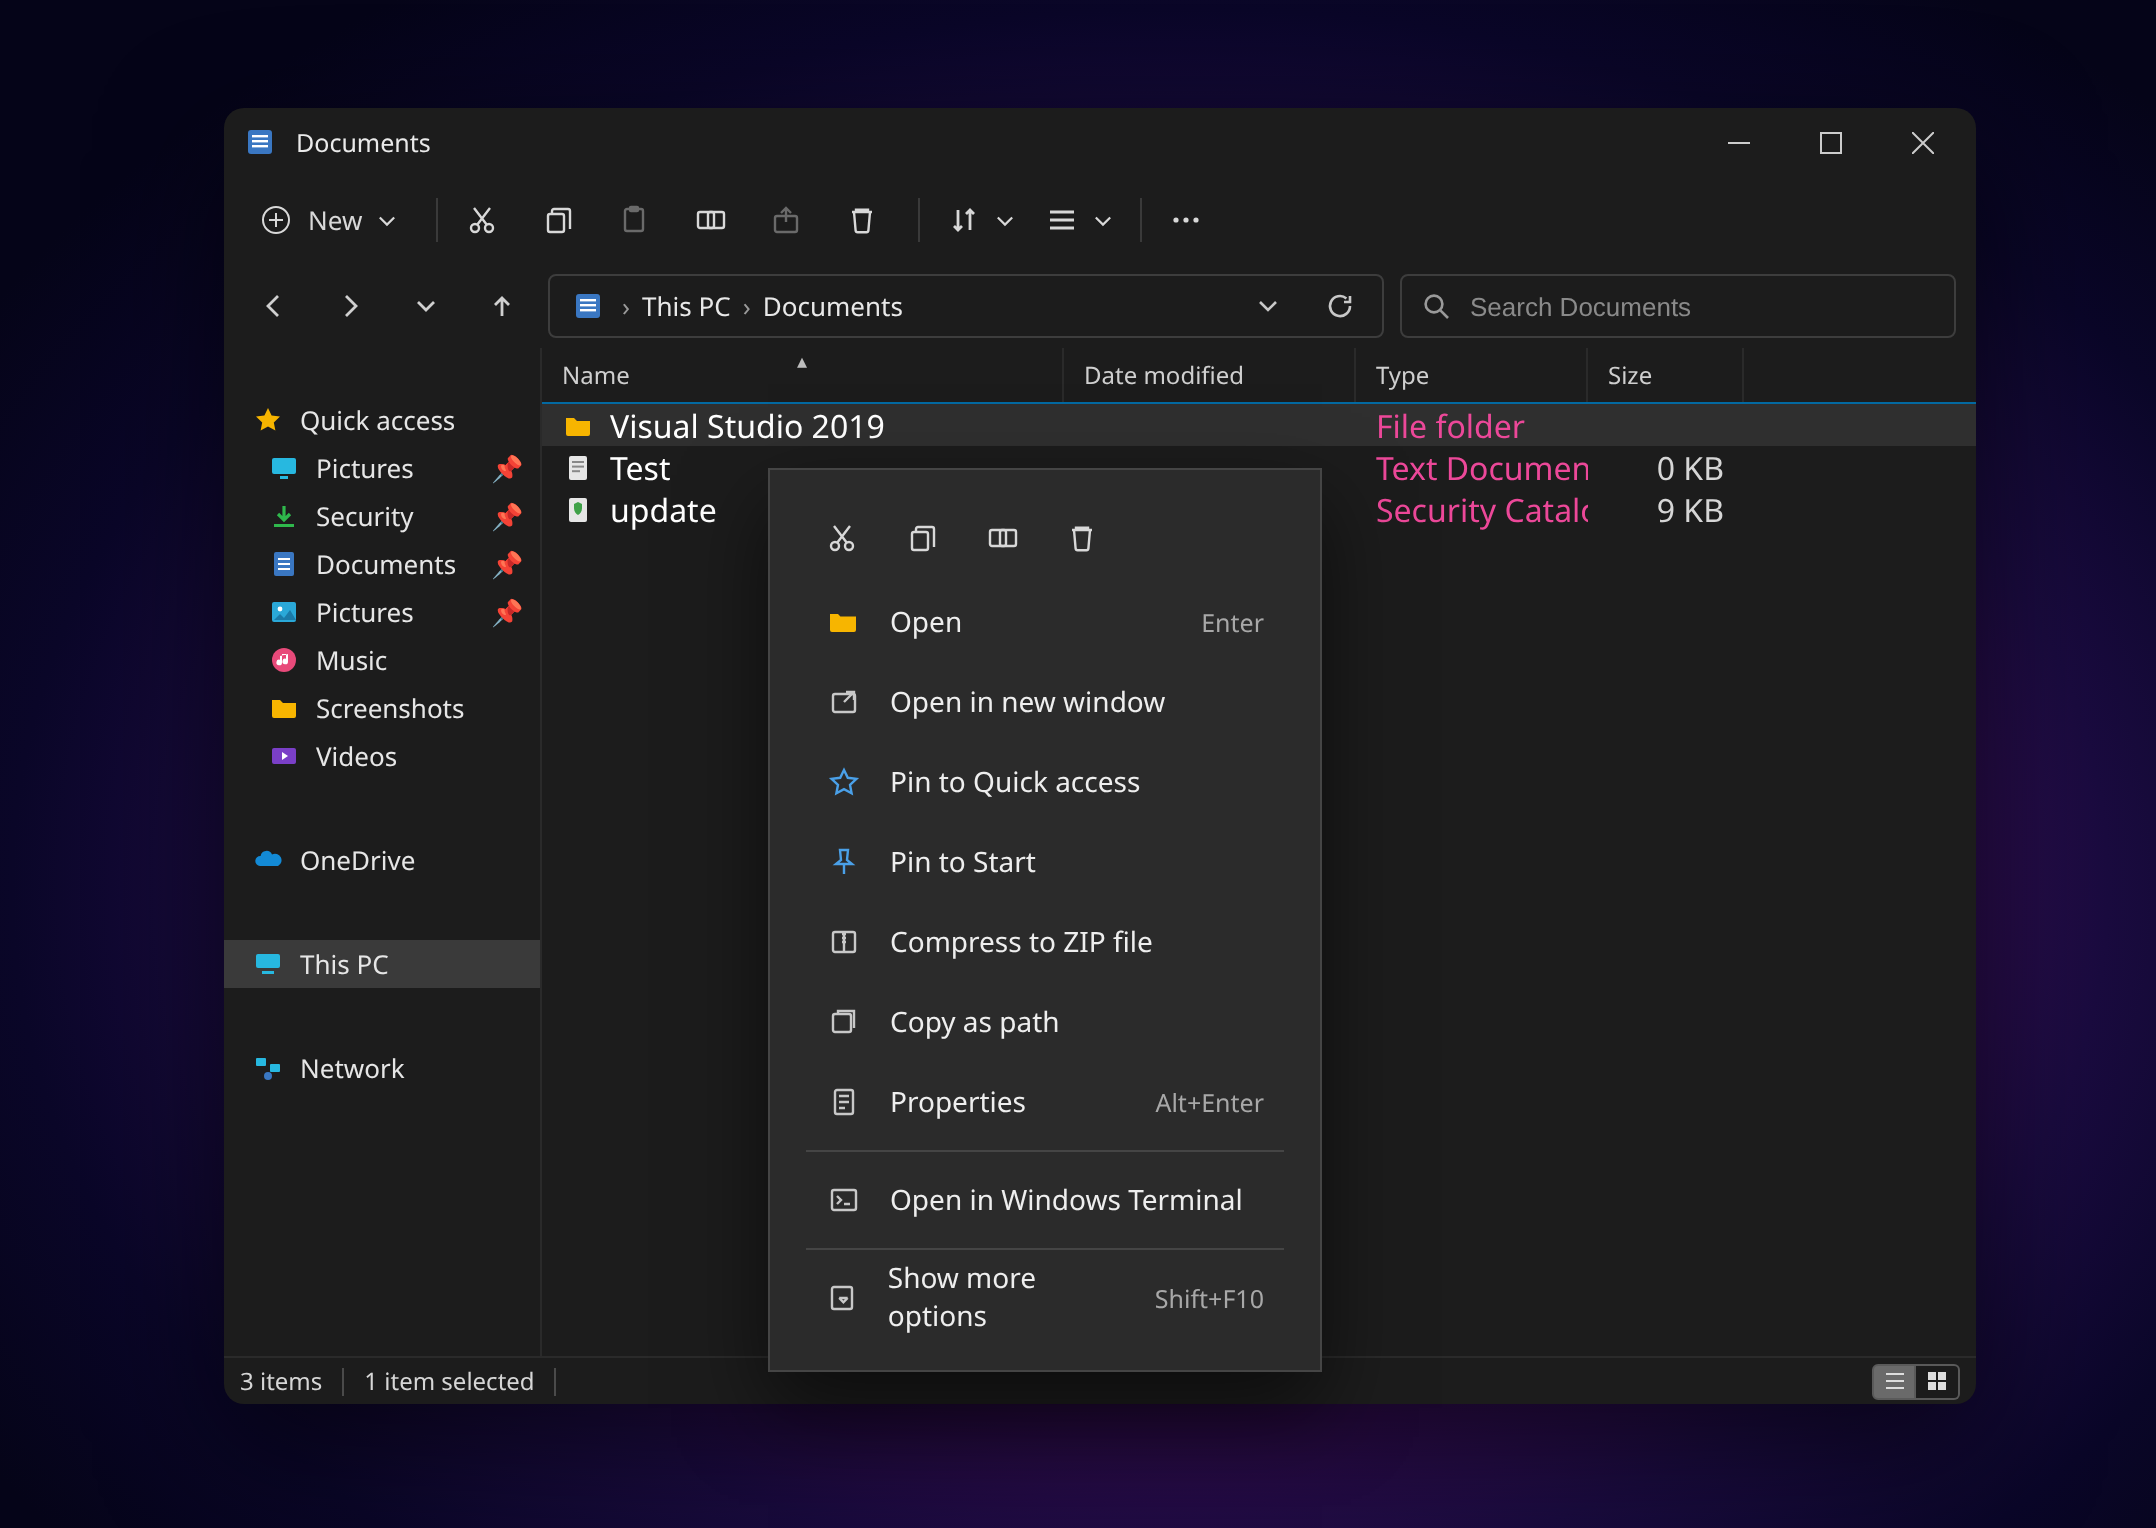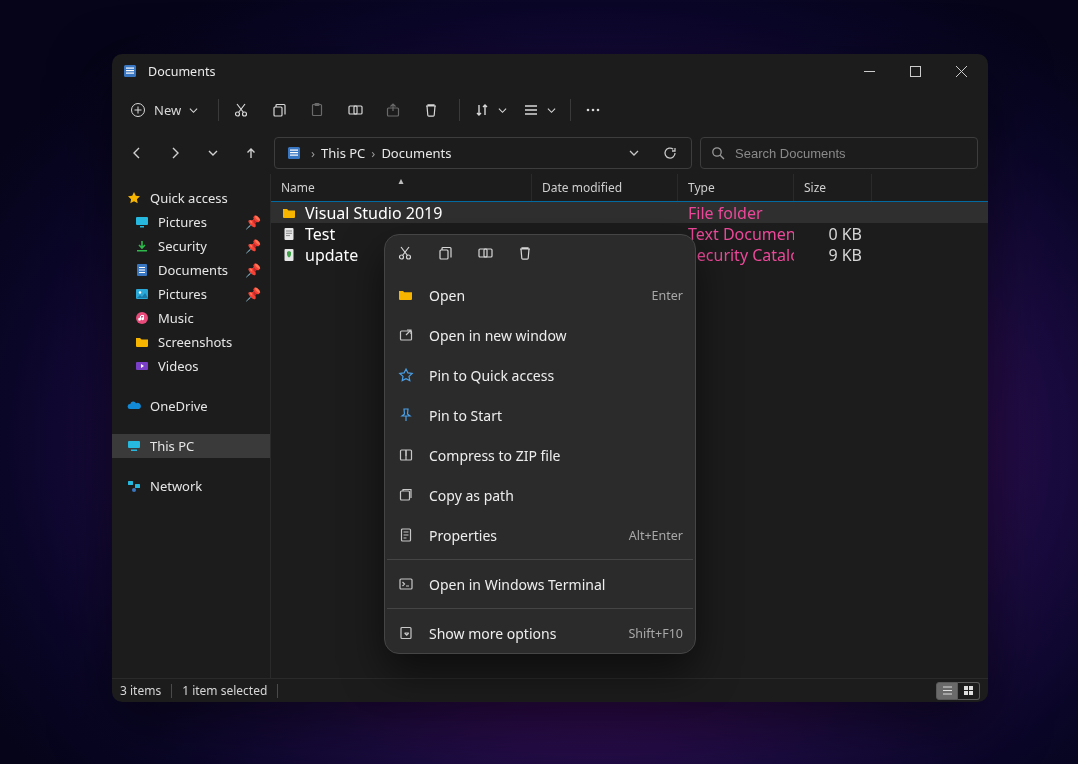--- a/index.html
+++ b/index.html
@@ -36,21 +36,21 @@
   .crumb{display:flex;align-items:center;gap:6px;color:#e8e8e8;padding:0 2px;}
   .chev{color:#999;}
   .addr-tail{margin-left:auto;display:flex;align-items:center;gap:6px;}
   .searchbox { width:278px; height:32px; border:1px solid #3d3d3d; border-radius:4px; display:flex; align-items:center; padding:0 10px; gap:10px;}
   .searchbox input{flex:1;background:transparent;border:none;outline:none;color:#ddd;font-size:13px;}
   .searchbox input::placeholder{color:#8a8a8a;}
 
   .body { flex:1; display:flex; min-height:0; }
   .sidebar { width:158px; padding:6px 0; overflow:auto; }
   .side-item{height:24px;display:flex;align-items:center;padding:0 8px 0 22px;gap:8px;color:#e6e6e6;position:relative;}
-  .side-item.top{padding-left:14px;margin-top:6px;}
+  .side-item.top{padding-left:14px;margin-top:18px;}
   .side-item.selected{background:#3a3a3a;}
   .side-item .ic{width:16px;height:16px;display:flex;align-items:center;justify-content:center;}
   .side-item .pin{margin-left:auto;color:#9a9a9a;}
   .side-gap{height:10px;}
 
   .content{flex:1;display:flex;flex-direction:column;border-left:1px solid #2a2a2a;min-width:0;}
   .columns{height:28px;display:flex;align-items:center;border-bottom:1px solid #0369a1;color:#cfcfcf;font-size:12px;}
   .col{padding:0 10px;height:100%;display:flex;align-items:center;border-right:1px solid #2a2a2a;}
   .col.name{width:261px;}
   .col.date{width:146px;text-align:center;}
@@ -71,21 +71,21 @@
 
   .status{height:24px;border-top:1px solid #2a2a2a;display:flex;align-items:center;padding:0 8px;color:#d6d6d6;font-size:12px;gap:10px;}
   .status .sep{width:1px;height:14px;background:#4a4a4a;}
   .status .spacer{flex:1;}
   .view-toggle{display:flex;gap:0;}
   .vt{width:22px;height:18px;display:flex;align-items:center;justify-content:center;border:1px solid #5a5a5a;}
   .vt.active{background:#6a6a6a;}
   .vt.left{border-radius:3px 0 0 3px;}
   .vt.right{border-radius:0 3px 3px 0;border-left:none;}
 
-  .ctx{position:absolute;left:384px;top:234px;width:312px;background:#2b2b2b;border:1px solid #454545;border-radius:15px;box-shadow:0 18px 40px rgba(0,0,0,.55);padding:0;color:#eee;}
+  .ctx{position:absolute;left:384px;top:234px;width:277px;background:#2b2b2b;border:1px solid #454545;border-radius:0;box-shadow:0 18px 40px rgba(0,0,0,.55);padding:16px;color:#eee;}
   .ctx-top{display:flex;gap:4px;padding:2px 2px 6px;}
   .ctx-ico{width:36px;height:32px;display:flex;align-items:center;justify-content:center;border-radius:5px;color:#d4d4d4;}
   .ctx-item{height:40px;display:flex;align-items:center;gap:14px;padding:0 12px;border-radius:5px;}
   .ctx-item .ic{width:18px;height:18px;display:flex;align-items:center;justify-content:center;color:#c8c8c8;}
   .ctx-item .lbl{font-size:14px;}
   .ctx-item .accel{margin-left:auto;color:#a8a8a8;font-size:12.5px;}
   .ctx-div{height:1px;background:#454545;margin:4px 2px;}
 
   svg{display:block;}
 </style>

